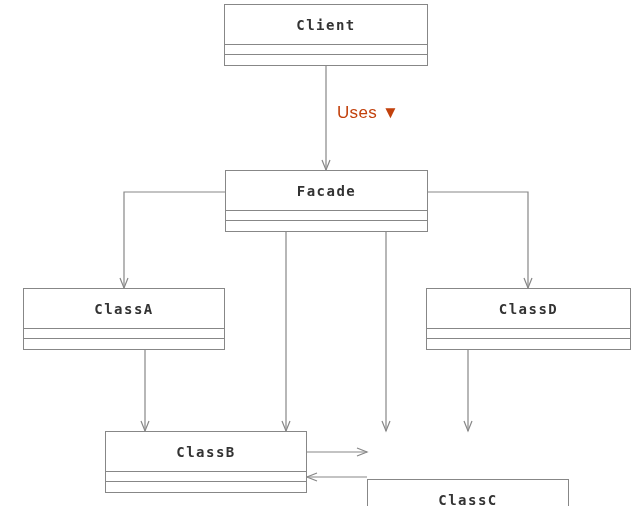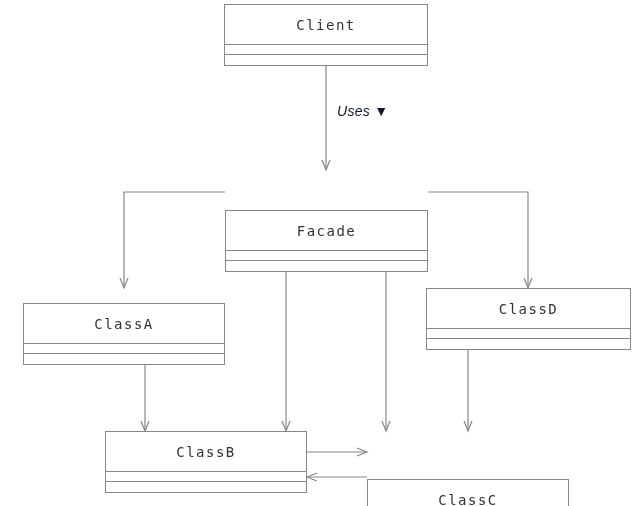--- a/index.html
+++ b/index.html
@@ -19,37 +19,36 @@
   .uml-box {
     position:absolute;
     height:62px;
     background:#ffffff;
     border:1px solid var(--line-color,#878787);
   }
   .uml-name {
     height:39px;
     display:flex; align-items:center; justify-content:center;
     font-family:"DejaVu Sans Mono", monospace;
-    font-weight:normal;
+    font-weight:bold;
     font-size:14px;
     letter-spacing:1.5px;
     color:var(--text-color,#333333);
   }
   .uml-sec {
     height:10px;
     border-top:1px solid var(--line-color,#878787);
   }
   .edge-label {
     position:absolute;
     font-family:"Liberation Sans", sans-serif;
-    font-size:14px;
-    color:#0f172a;
+    font-size:17px;
+    color:#c2410c;
     letter-spacing:0.3px;
     white-space:nowrap;
-    font-style:italic;
   }
 </style>
 </head>
 <body>
 
 <div class="canvas">
 
   <svg id="edge-layer" width="638" height="506" viewBox="0 0 638 506" xmlns="http://www.w3.org/2000/svg">
       <polyline points="326,66 326,170" fill="none" stroke="#878787" stroke-width="1.2"></polyline>
       <polyline points="322,160 326,170 330,160" fill="none" stroke="#878787" stroke-width="1.2"></polyline>
@@ -70,27 +69,27 @@
       <polyline points="367,477 307,477" fill="none" stroke="#878787" stroke-width="1.2"></polyline>
       <polyline points="317,473 307,477 317,481" fill="none" stroke="#878787" stroke-width="1.2"></polyline>
     </svg>
 
   <div class="uml-box" style="left:224px; top:4px; width:204px;">
     <div class="uml-name">Client</div>
     <div class="uml-sec"></div>
     <div class="uml-sec"></div>
   </div>
 
-  <div class="uml-box" style="left:225px; top:170px; width:203px;margin-top:40px;">
+  <div class="uml-box" style="left:225px; top:170px; width:203px;">
     <div class="uml-name">Facade</div>
     <div class="uml-sec"></div>
     <div class="uml-sec"></div>
   </div>
 
-  <div class="uml-box" style="left:23px; top:288px; width:202px;margin-top:15px;">
+  <div class="uml-box" style="left:23px; top:288px; width:202px;">
     <div class="uml-name">ClassA</div>
     <div class="uml-sec"></div>
     <div class="uml-sec"></div>
   </div>
 
   <div class="uml-box" style="left:426px; top:288px; width:205px;">
     <div class="uml-name">ClassD</div>
     <div class="uml-sec"></div>
     <div class="uml-sec"></div>
   </div>

